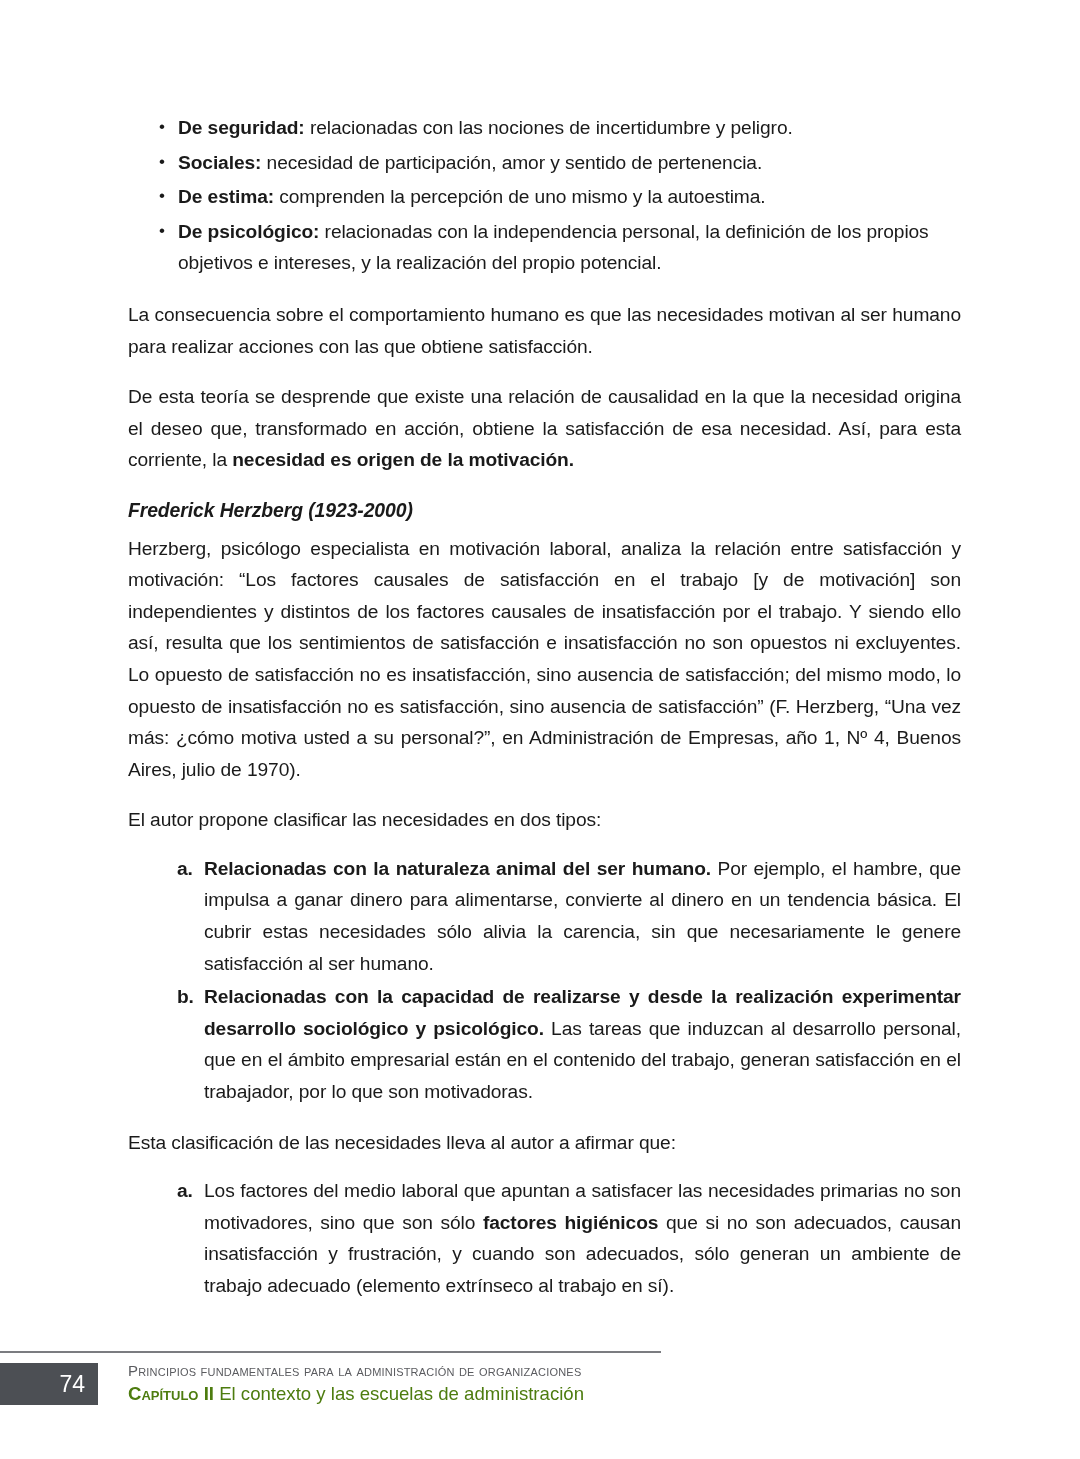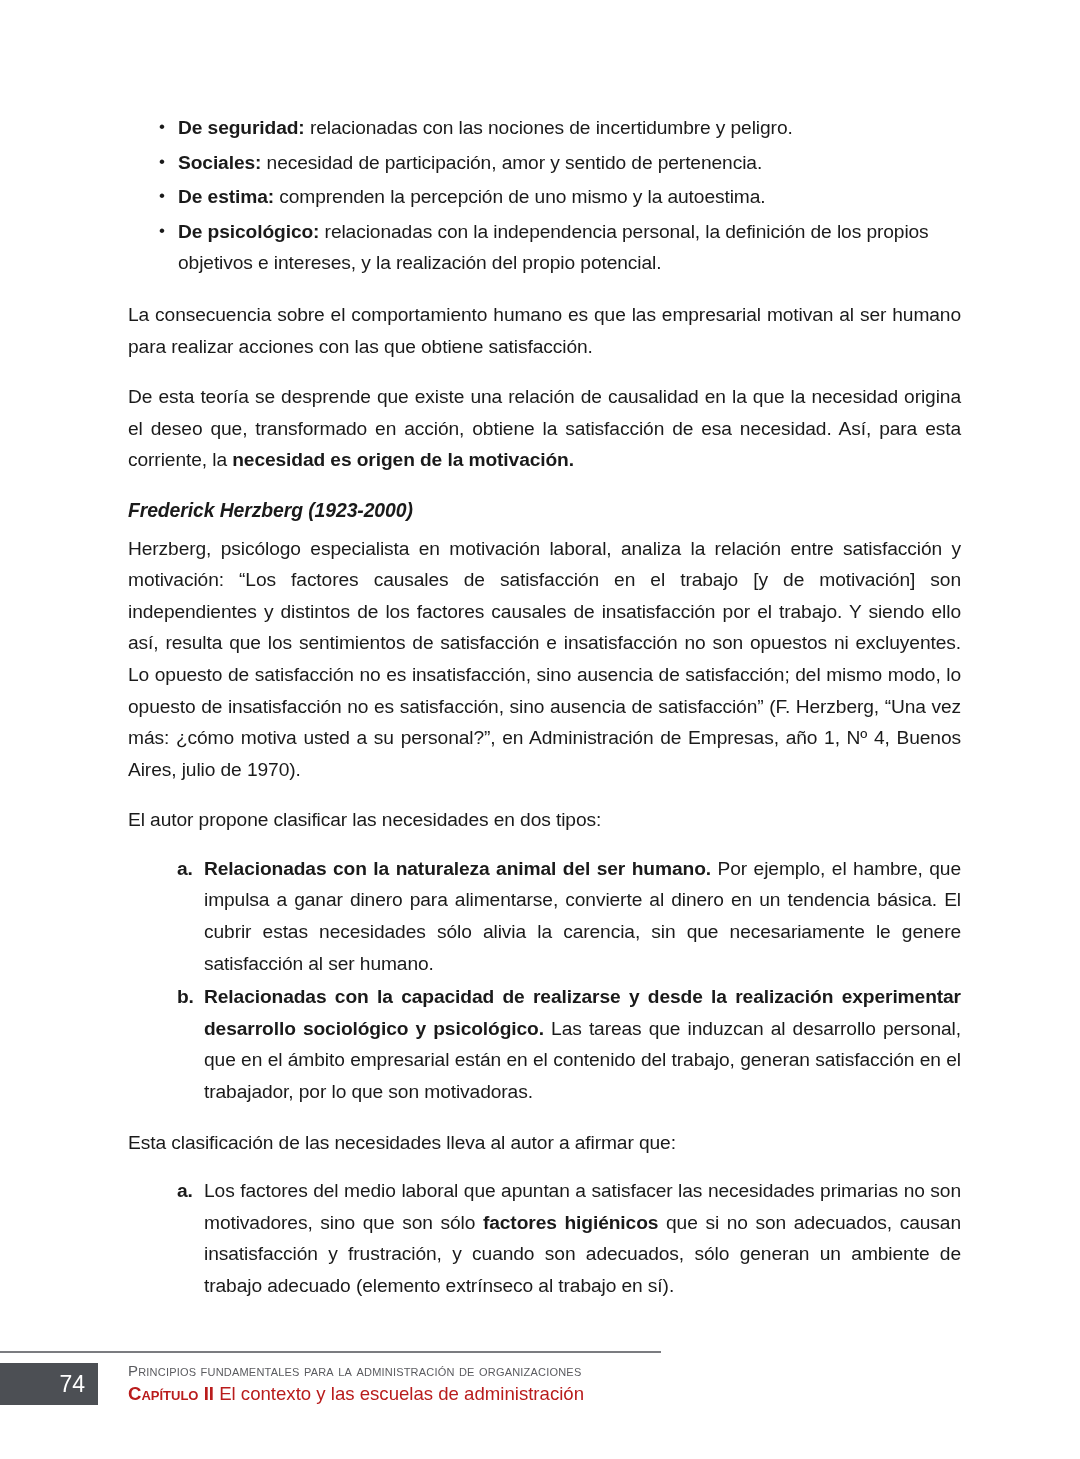--- a/index.html
+++ b/index.html
@@ -135,21 +135,21 @@
   .footer-line1 {
     font-size: 15px;
     line-height: 21px;
     font-variant: small-caps;
     letter-spacing: 0.2px;
     white-space: nowrap;
   }
   .footer-line2 {
     font-size: 18.6px;
     line-height: 24px;
-    color: #b91c1c;
+    color: #4d7c0f;
     white-space: nowrap;
     margin-top: 1px;
   }
   .footer-line2 .sc-bold {
     font-variant: small-caps;
     font-weight: 700;
   }
   .footer-line2 .chap-num {
     font-weight: 700;
   }
@@ -170,21 +170,21 @@
       </li>
       <li>
         <span class="bullet-mark">•</span><b>De estima:</b><span> comprenden la percepción de uno mismo y la autoestima.</span>
       </li>
       <li>
         <span class="bullet-mark">•</span><b>De psicológico:</b><span> relacionadas con la independencia personal, la definición de los propios objetivos e intereses, y la realización del propio potencial.</span>
       </li>
     </ul>
 
 
-    <p class="para">La consecuencia sobre el comportamiento humano es que las empresarial motivan al ser humano para realizar acciones con las que obtiene satisfacción.</p>
+    <p class="para">La consecuencia sobre el comportamiento humano es que las necesidades motivan al ser humano para realizar acciones con las que obtiene satisfacción.</p>
 
     <p class="para"><span>De esta teoría se desprende que existe una relación de causalidad en la que la necesidad origina el deseo que, transformado en acción, obtiene la satisfacción de esa necesidad. Así, para esta corriente, la </span><b>necesidad es origen de la motivación.</b></p>
 
     <h2 class="subhead">Frederick Herzberg (1923-2000)</h2>
 
     <p class="para">Herzberg, psicólogo especialista en motivación laboral, analiza la relación entre satisfacción y motivación: “Los factores causales de satisfacción en el trabajo [y de motivación] son independientes y distintos de los factores causales de insatisfacción por el trabajo. Y siendo ello así, resulta que los sentimientos de satisfacción e insatisfacción no son opuestos ni excluyentes. Lo opuesto de satisfacción no es insatisfacción, sino ausencia de satisfacción; del mismo modo, lo opuesto de insatisfacción no es satisfacción, sino ausencia de satisfacción” (F. Herzberg, “Una vez más: ¿cómo motiva usted a su personal?”, en Administración de Empresas, año 1, Nº 4, Buenos Aires, julio de 1970).</p>
 
     <p class="para tight">El autor propone clasificar las necesidades en dos tipos:</p>
 
     <ul class="letter-list">

